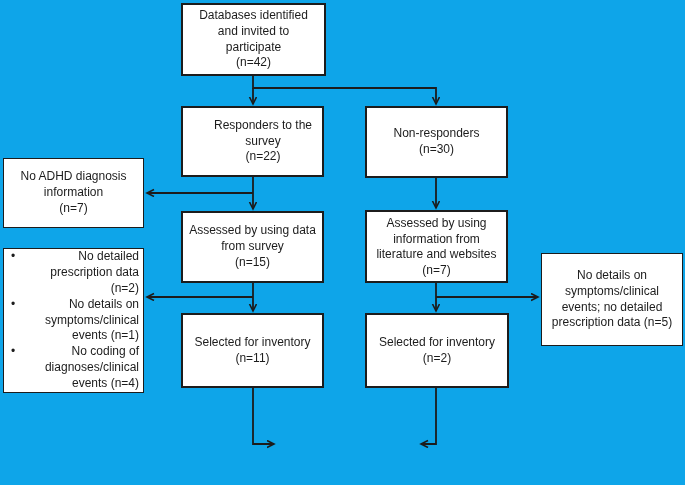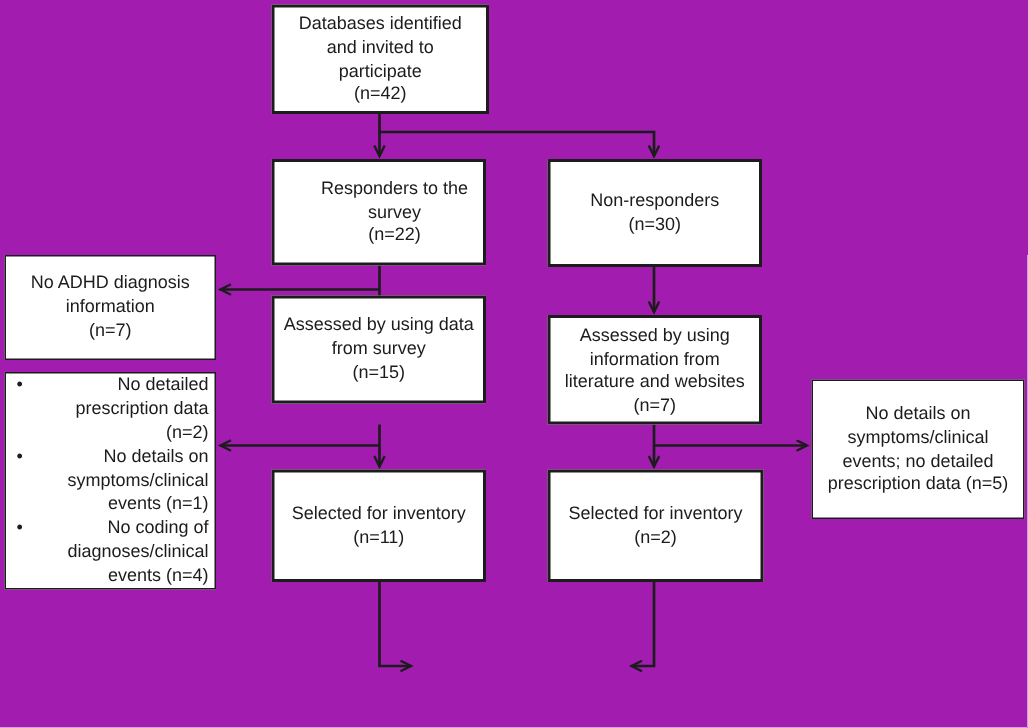--- a/index.html
+++ b/index.html
@@ -1,20 +1,20 @@
 <!DOCTYPE html>
 <html><head>
 <meta charset="utf-8">
 <style>
   html, body { margin: 0; padding: 0; background: #ffffff; }
   #figure {
     position: relative;
     width: 685px;
     height: 485px;
-    background: #a21caf;
+    background: #0ea5e9;
     font-family: "Liberation Sans", sans-serif;
     color: #1c1c1c;
     overflow: hidden;
   }
   #connectors {
     position: absolute;
     left: 0; top: 0;
     width: 685px; height: 485px;
     z-index: 1;
   }
@@ -32,22 +32,22 @@
     line-height: 1.32;
     padding: 2px 3px;
   }
   .box.side { border-width: 1.5px; }
   .box-text { white-space: pre-line; width: 100%; }
 
   
   #node-databases            { left:181px; top:3px;   width:145px; height:73px; }
   #node-responders           { left:181px; top:106px; width:143px; height:71px;padding-left:24px; }
   #node-non-responders       { left:365px; top:106px; width:143px; height:72px; }
-  #node-no-adhd              { left:3px;   top:158px; width:141px; height:70px;margin-top:12px; }
-  #node-assessed-survey      { left:181px; top:197px; width:143px; height:72px; }
+  #node-no-adhd              { left:3px;   top:158px; width:141px; height:70px; }
+  #node-assessed-survey      { left:181px; top:211px; width:143px; height:72px; }
   #node-assessed-literature  { left:365px; top:210px; width:143px; height:73px;align-items:flex-end; }
   #node-exclusions-survey    { left:3px;   top:248px; width:141px; height:145px;
                                flex-direction: column; justify-content: center; padding:4px 4px; }
   #node-exclusions-literature{ left:541px; top:253px; width:142px; height:93px; }
   #node-selected-survey      { left:181px; top:313px; width:143px; height:75px; }
   #node-selected-literature  { left:365px; top:313px; width:144px; height:75px; }
   #node-final                { left:277px; top:408px; width:142px; height:73px; }
 
   .bullet-item { position: relative; width: 100%; padding-left: 13px; box-sizing: border-box; }
   .bullet { position: absolute; left: 3px; top: 0; }

